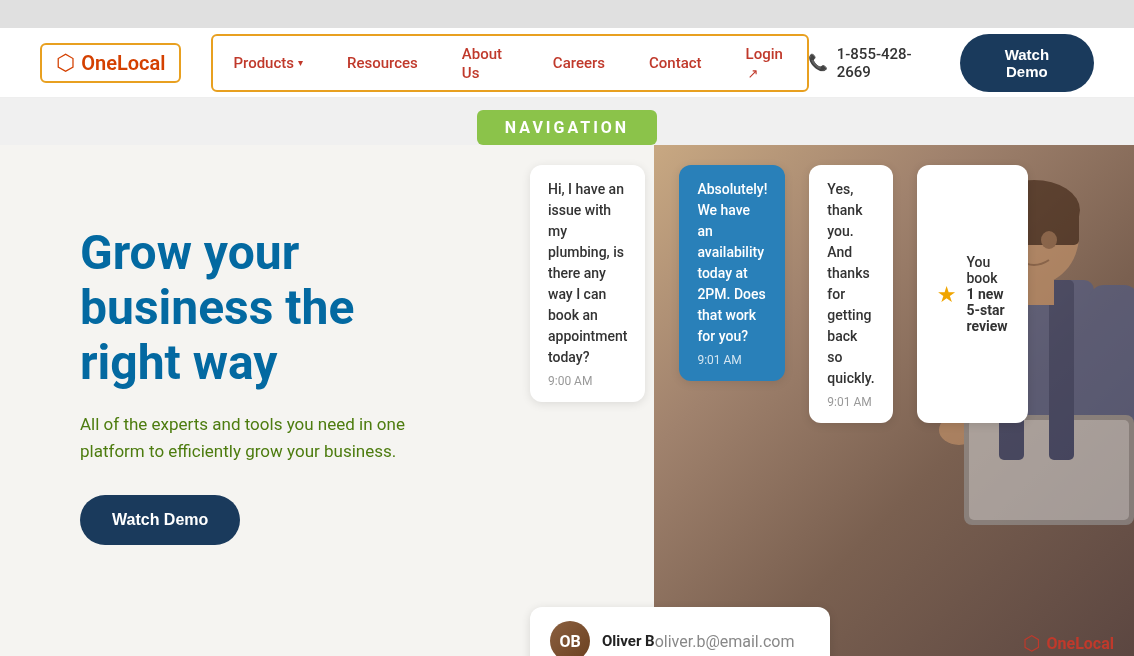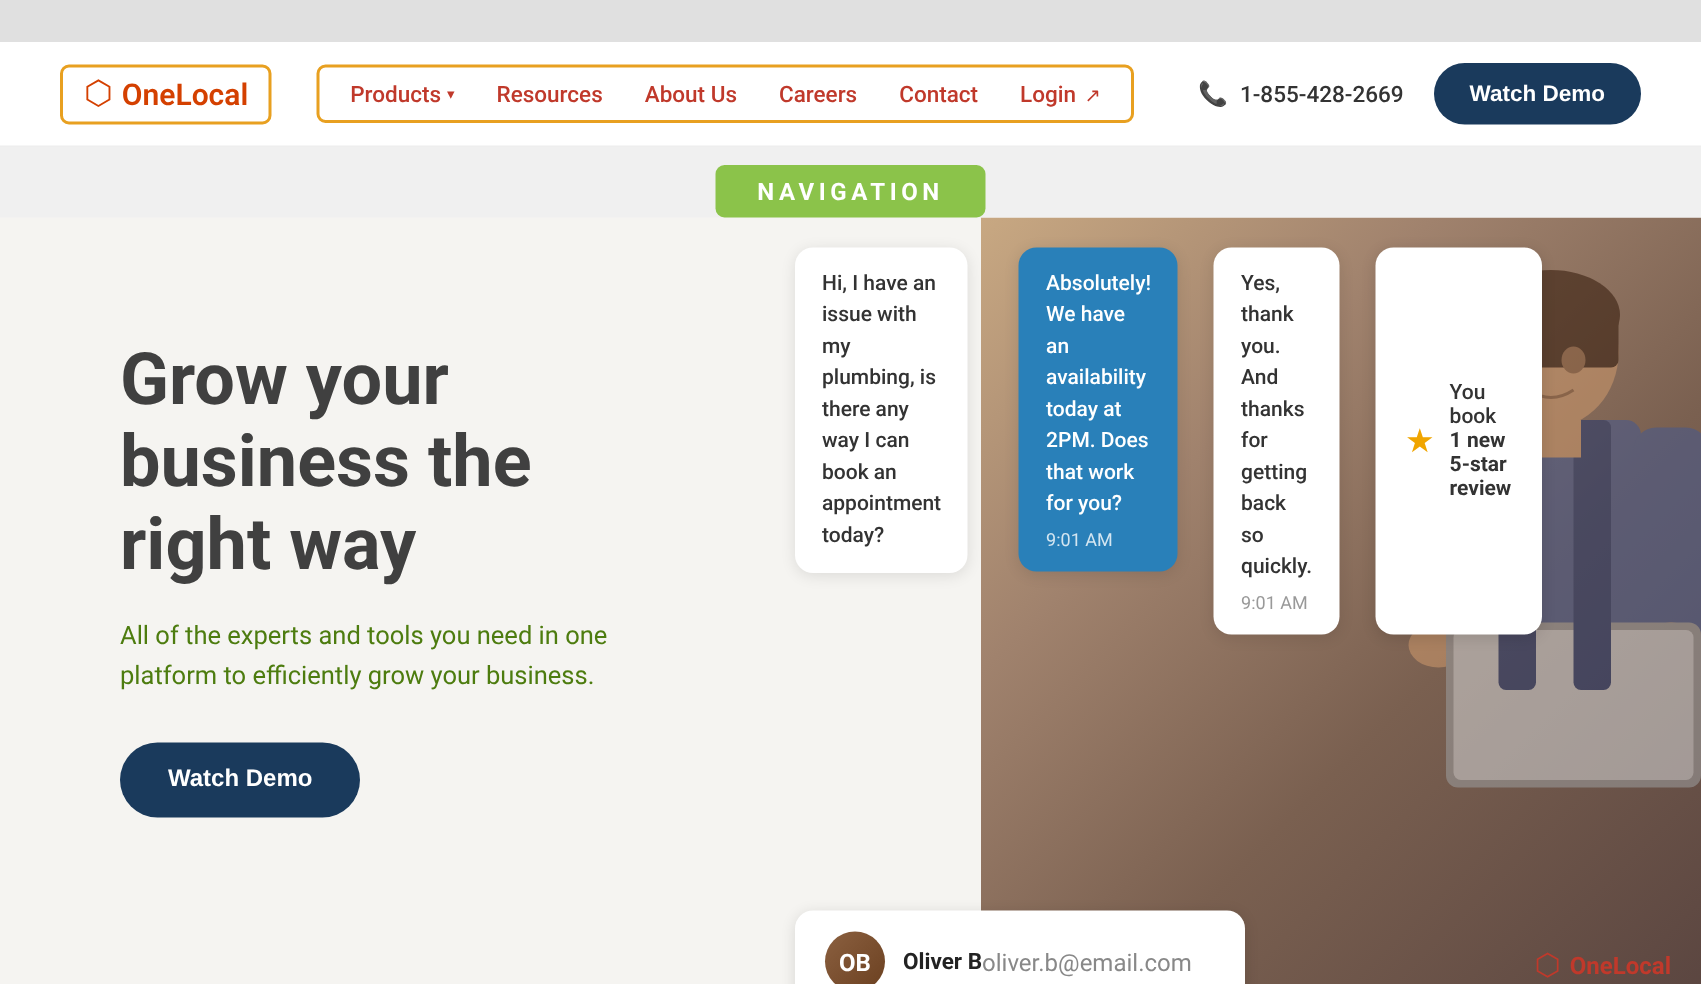--- a/index.html
+++ b/index.html
@@ -54,21 +54,21 @@
     .logo-text {
       font-size: 20px;
       font-weight: 600;
       color: #333;
     }
     .logo-text span { color: #d44000; }
 
     .nav-links {
       display: flex;
       align-items: center;
-      gap: 28px;
+      gap: 44px;
       list-style: none;
       border: 2px solid #e8a020;
       border-radius: 6px;
       padding: 8px 20px;
     }
 
     .nav-links a {
       text-decoration: none;
       color: #c0392b;
       font-size: 15px;
@@ -153,21 +153,21 @@
       display: flex;
       flex-direction: column;
       justify-content: flex-start;
       gap: 20px;
       z-index: 2;
     }
 
     .hero-title {
       font-size: 48px;
       font-weight: 700;
-      color: #404040;
+      color: #0369a1;
       line-height: 1.15;
     }
 
     .hero-subtitle {
       font-size: 17px;
       color: #4d7c0f;
       line-height: 1.6;
       max-width: 380px;
     }
 
@@ -449,20 +449,21 @@
         <path d="M 185 105 Q 200 115 215 105" stroke="#8b6040" stroke-width="2" fill="none"></path>
 
         <rect x="180" y="125" width="40" height="25" fill="#c8956a"></rect>
       </svg>
     </div>
 
     <div class="chat-container">
 
       <div class="chat-bubble white">
         <div class="chat-bubble-text">Hi, I have an issue with my plumbing, is there any way I can book an appointment today?</div>
+        <div class="chat-time">9:00 AM</div>
       </div>
 
       <div class="chat-bubble blue">
         <div class="chat-bubble-text">Absolutely! We have an availability today at 2PM. Does that work for you?</div>
         <div class="chat-time">9:01 AM</div>
       </div>
 
       <div class="chat-bubble white">
         <div class="chat-bubble-text">Yes, thank you. And thanks for getting back so quickly.</div>
         <div class="chat-time">9:01 AM</div>

